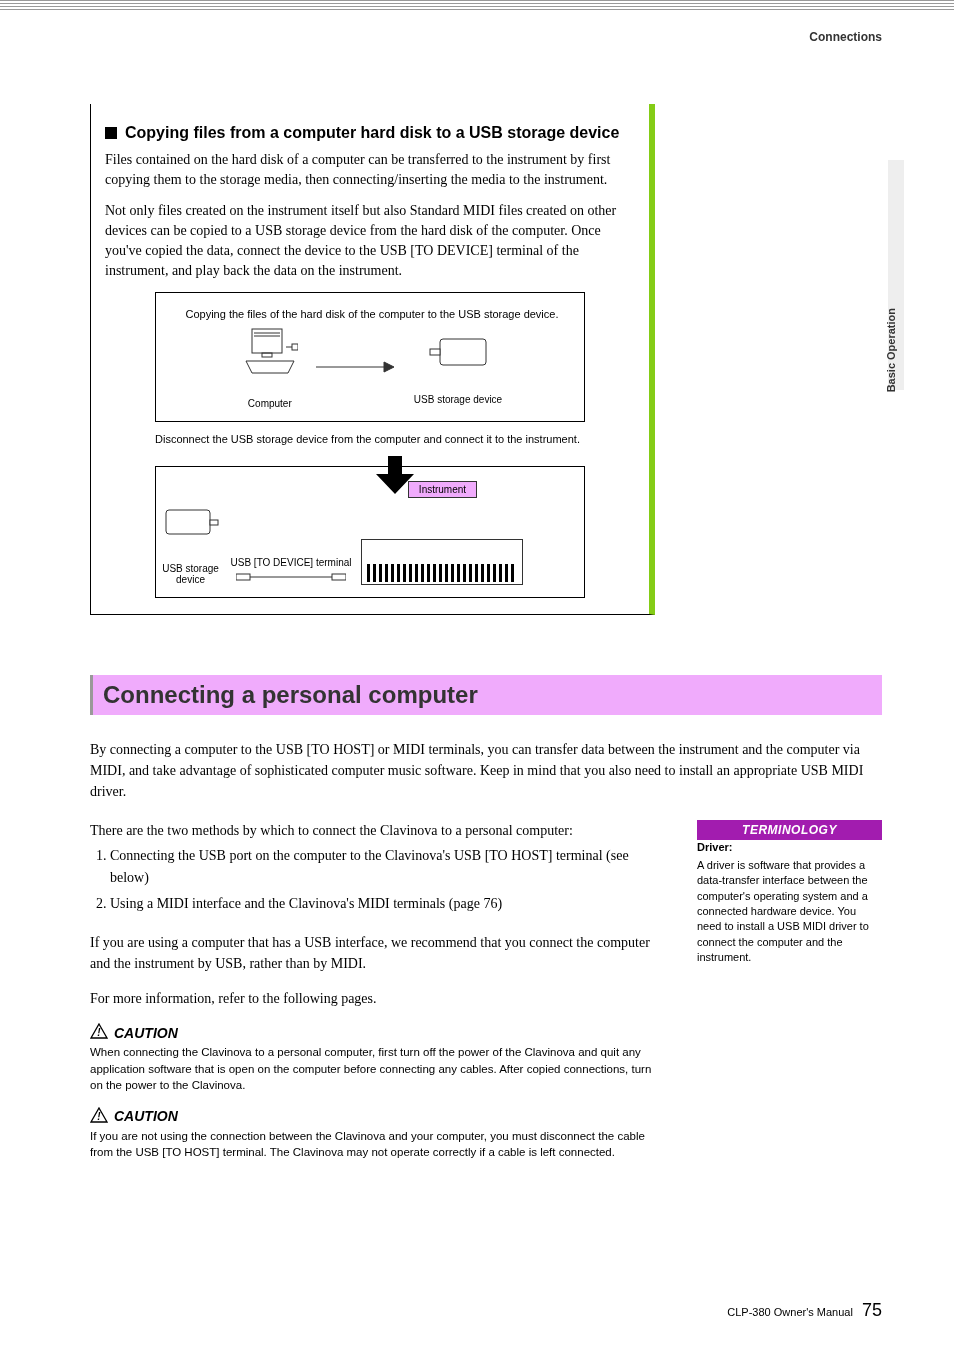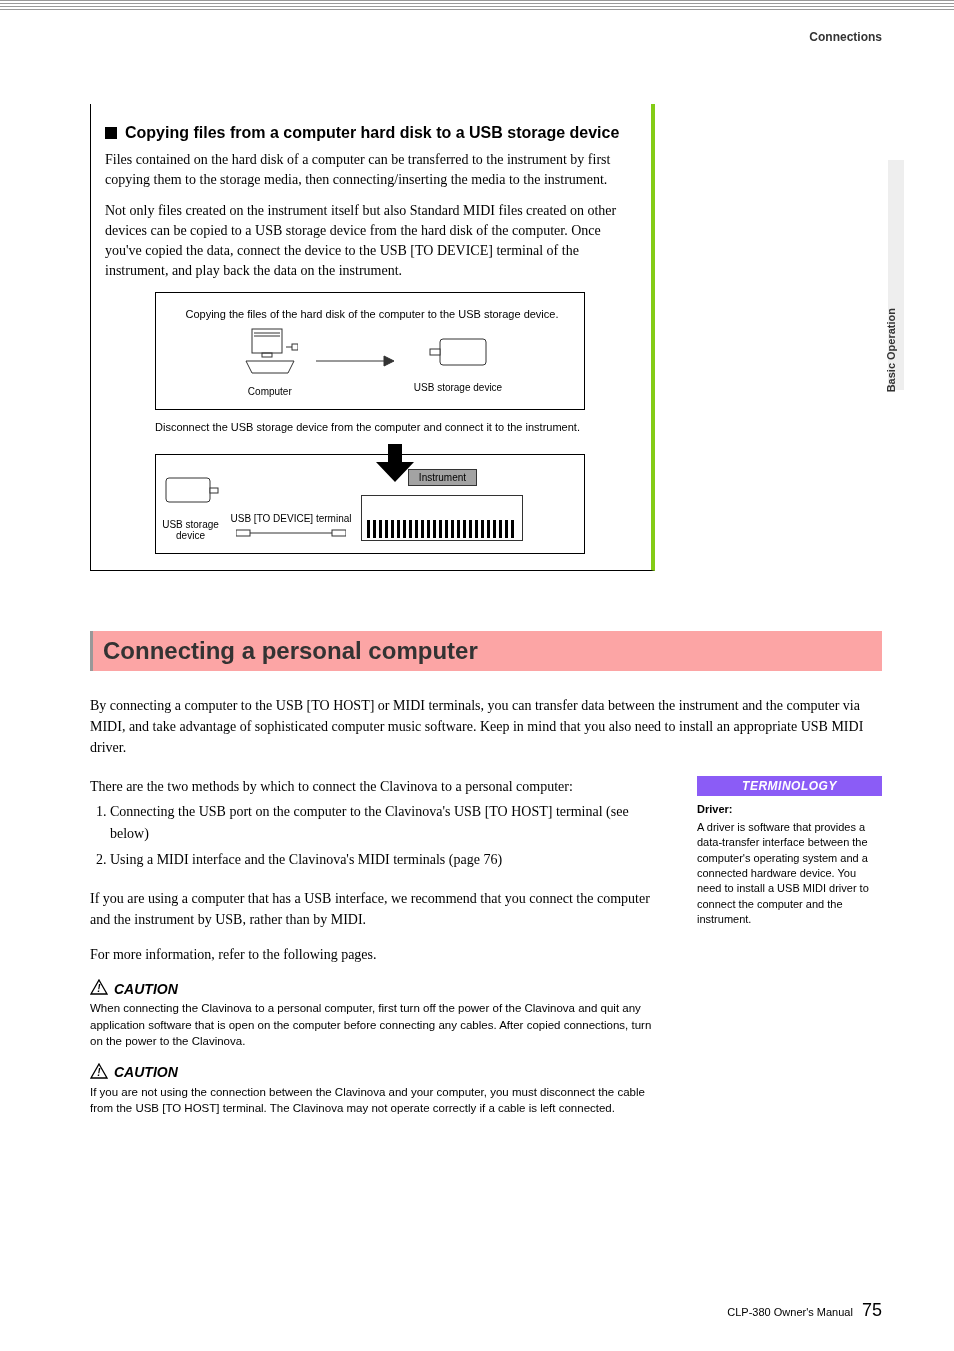--- a/index.html
+++ b/index.html
@@ -51,21 +51,21 @@
     right: 50px;
     top: 160px;
     width: 16px;
     height: 230px;
     background: #eee;
   }
 
   
   .boxed-section {
     border-left: 1px solid #000;
-    border-right: 4px solid #84cc16;
+    border-right: 6px solid #84cc16;
     border-bottom: 1px solid #000;
     padding: 20px 14px 16px 14px;
     width: 565px;
     box-sizing: border-box;
     position: relative;
   }
   .boxed-section h3 {
     font-family: Arial, sans-serif;
     font-weight: bold;
     font-size: 16px;
@@ -110,21 +110,21 @@
     display: flex;
     align-items: center;
     justify-content: center;
     gap: 10px;
     margin-top: 4px;
   }
   .diag-col {
     display: flex;
     flex-direction: column;
     align-items: center;
-    gap: 9px;
+    gap: 21px;
     font-size: 10px;
   }
   .shape-box {
     display: inline-block;
   }
   .arrow-right {
     font-size: 18px;
     letter-spacing: -4px;
     margin: 0 8px;
   }
@@ -138,22 +138,22 @@
     padding-bottom:2px;
   }
   .keys {
     width:150px; height:18px;
     background: repeating-linear-gradient(to right,#000 0,#000 3px,#fff 3px,#fff 6px);
   }
   .instrument-label-box {
     border:1px solid #333;
     padding:2px 10px;
     font-size:10px;
-    margin-bottom:0;
-    background:#a3a3a3;
+    margin-bottom:20px;
+    background:#f0abfc;
   }
   .big-down-arrow {
     margin: 10px auto;
     width:0;height:0;
   }
   .big-down-arrow svg { display:block; margin:0 auto; }
 
   .mid-text {
     text-align:left;
     font-size:11px;
@@ -162,21 +162,21 @@
   }
 
   .usb-term-label {
     font-size: 10px;
     margin-bottom: 2px;
   }
 
   
   .section-bar {
     margin-top: 60px;
-    background: #fca5a5;
+    background: #f0abfc;
     border-left: 3px solid #999;
     padding: 6px 10px;
   }
   .section-bar h2 {
     margin:0;
     font-family: Arial, sans-serif;
     font-size: 24px;
     font-weight: bold;
     color:#333;
   }
@@ -201,35 +201,35 @@
 
   .num-list {
     margin:0 0 18px 0;
     padding-left: 20px;
     font-size:14px;
     line-height:1.55;
   }
   .num-list li { margin-bottom:4px; }
 
   .term-header {
-    background:#8b5cf6;
+    background:#a21caf;
     color:#fff;
     font-family: Arial, sans-serif;
     font-weight:bold;
     font-style:italic;
     font-size:12px;
     text-align:center;
     padding:3px 0;
     letter-spacing:0.5px;
   }
   .term-body {
     font-family: Arial, sans-serif;
     font-size:11px;
     line-height:1.4;
-    margin-top:6px;
+    margin-top:0;
   }
   .term-body b { display:block; margin-bottom:2px; }
 
   .caution-head {
     font-family: Arial, sans-serif;
     font-weight:bold;
     font-style:italic;
     font-size:14px;
     display:flex;
     align-items:center;

